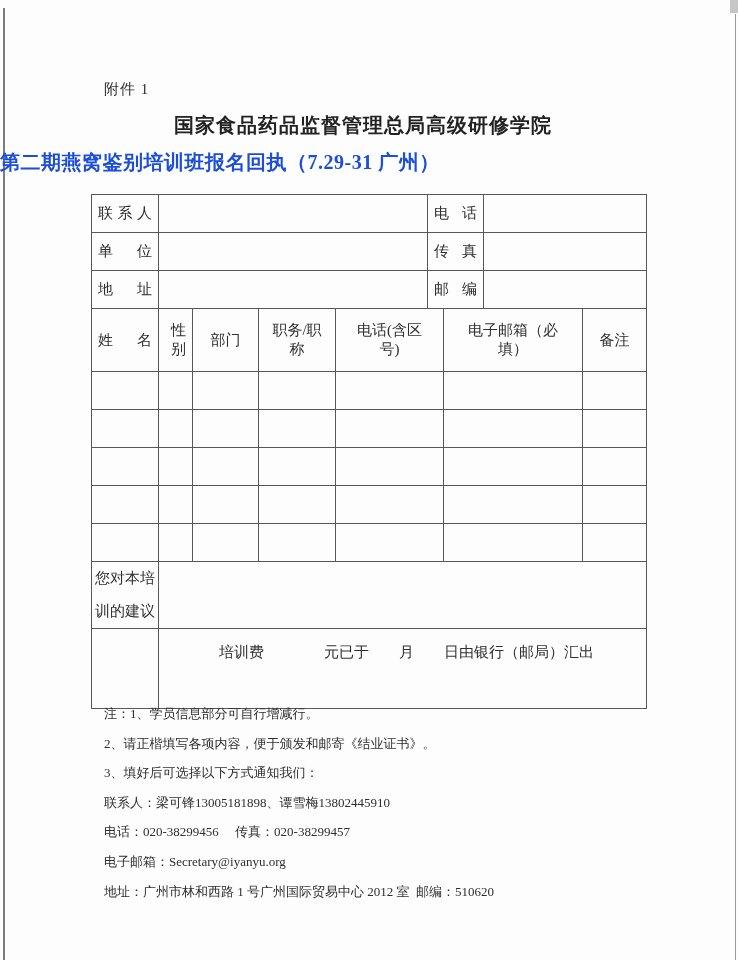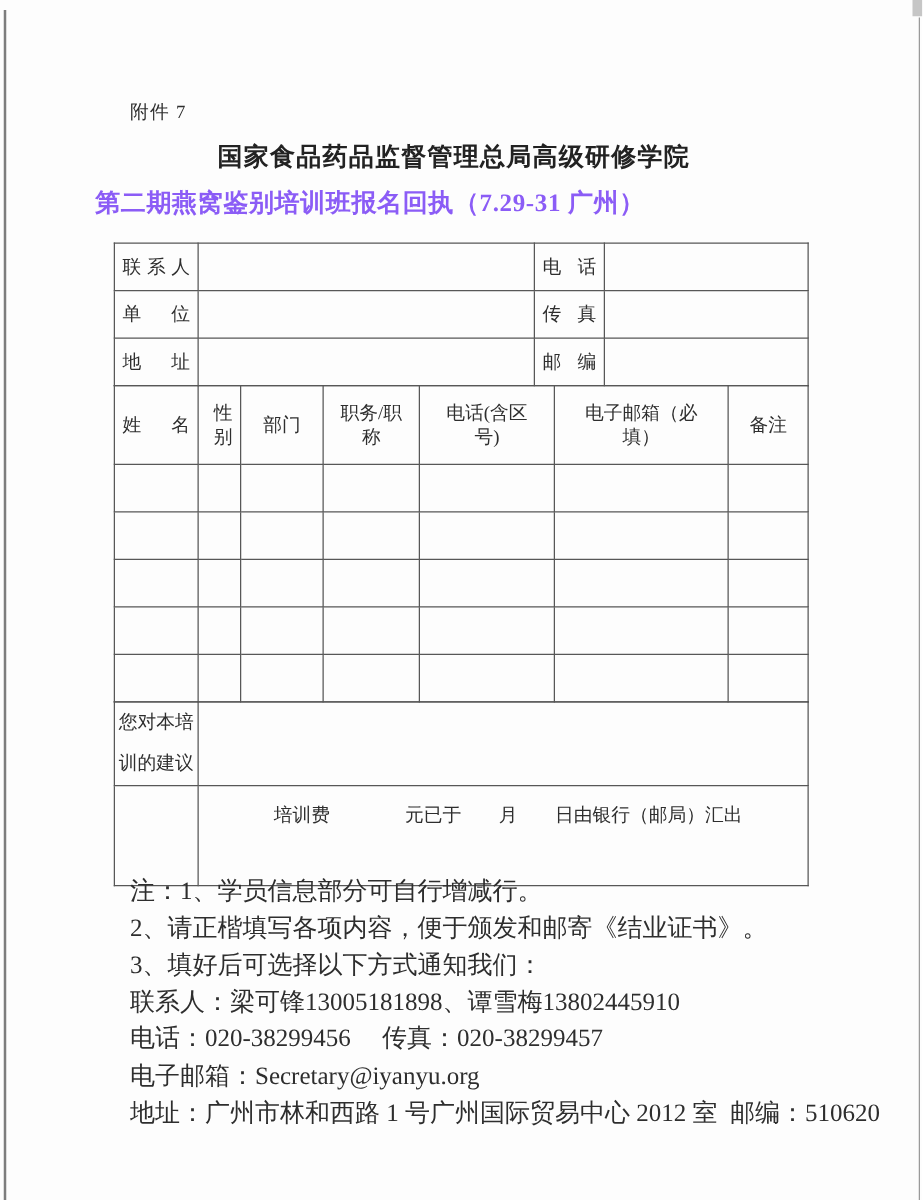--- a/index.html
+++ b/index.html
@@ -9,51 +9,51 @@
     overflow:hidden;
   }
   
   .edge-left{position:absolute;left:3px;top:8px;width:2px;height:952px;background:#7d7d7d;}
   .edge-right{position:absolute;left:735px;top:14px;width:1px;height:946px;background:#9a9a9a;}
   .corner-tr{position:absolute;left:730px;top:0;width:8px;height:13px;background:#c6c6c6;}
 
   .attachment{position:absolute;left:104px;top:80px;font-size:15px;letter-spacing:1px;}
   .title1{position:absolute;left:0;top:112px;width:686px;text-align:center;
           font-size:20px;font-weight:bold;letter-spacing:1px;color:#222;margin-left:20px;}
-  .title2{position:absolute;left:0;top:149px;width:592px;text-align:center;
-          font-size:20px;font-weight:bold;letter-spacing:0.5px;color:#8b5cf6;}
+  .title2{position:absolute;left:0;top:149px;width:592px;
+          font-size:20px;font-weight:bold;letter-spacing:0.5px;color:#1d4ed8;}
 
   .tables{position:absolute;left:91px;top:194px;}
   table{border-collapse:collapse;table-layout:fixed;width:556px;}
   .tB,.tC{margin-top:-1px;}
   td,th{border:1px solid #575757;font-size:15px;font-weight:normal;
         padding:12px;overflow:hidden;vertical-align:middle;}
   .tA tr{height:38px;}
   .tB tr.hdr{height:40px;}
   .tB tr.empty{height:38px;}
   .tC tr.sugg{height:64px;}
   .tC tr.fee{height:80px;text-align:center;}
   .lbl{padding:0 6px;text-align:justify;text-align-last:justify;margin-top:24px;}
   .ctr{text-align:center;}
   .sugg-lbl{padding:0 3px;line-height:33px;text-align:justify;text-align-last:justify;margin-top:35px;}
   .fee-cell{vertical-align:top;padding:14px 0 0 8px;}
 
-  .notes{position:absolute;left:104px;top:699px;width:560px;font-size:20px;}
+  .notes{position:absolute;left:104px;top:699px;width:560px;font-size:13px;}
   .note-line{line-height:29.6px;white-space:pre;}
   .note-line.indent{}
 </style>
 </head>
 <body>
 
 <div class="page">
   <div class="edge-left"></div>
   <div class="edge-right"></div>
   <div class="corner-tr"></div>
 
-  <div class="attachment">附件 7</div>
+  <div class="attachment">附件 1</div>
   <div class="title1">国家食品药品监督管理总局高级研修学院</div>
   <div class="title2">第二期燕窝鉴别培训班报名回执（7.29-31 广州）</div>
 
   <div class="tables">
 
     <table class="tA">
       <colgroup>
           <col style="width:67px">
           <col style="width:269px">
           <col style="width:56px">

